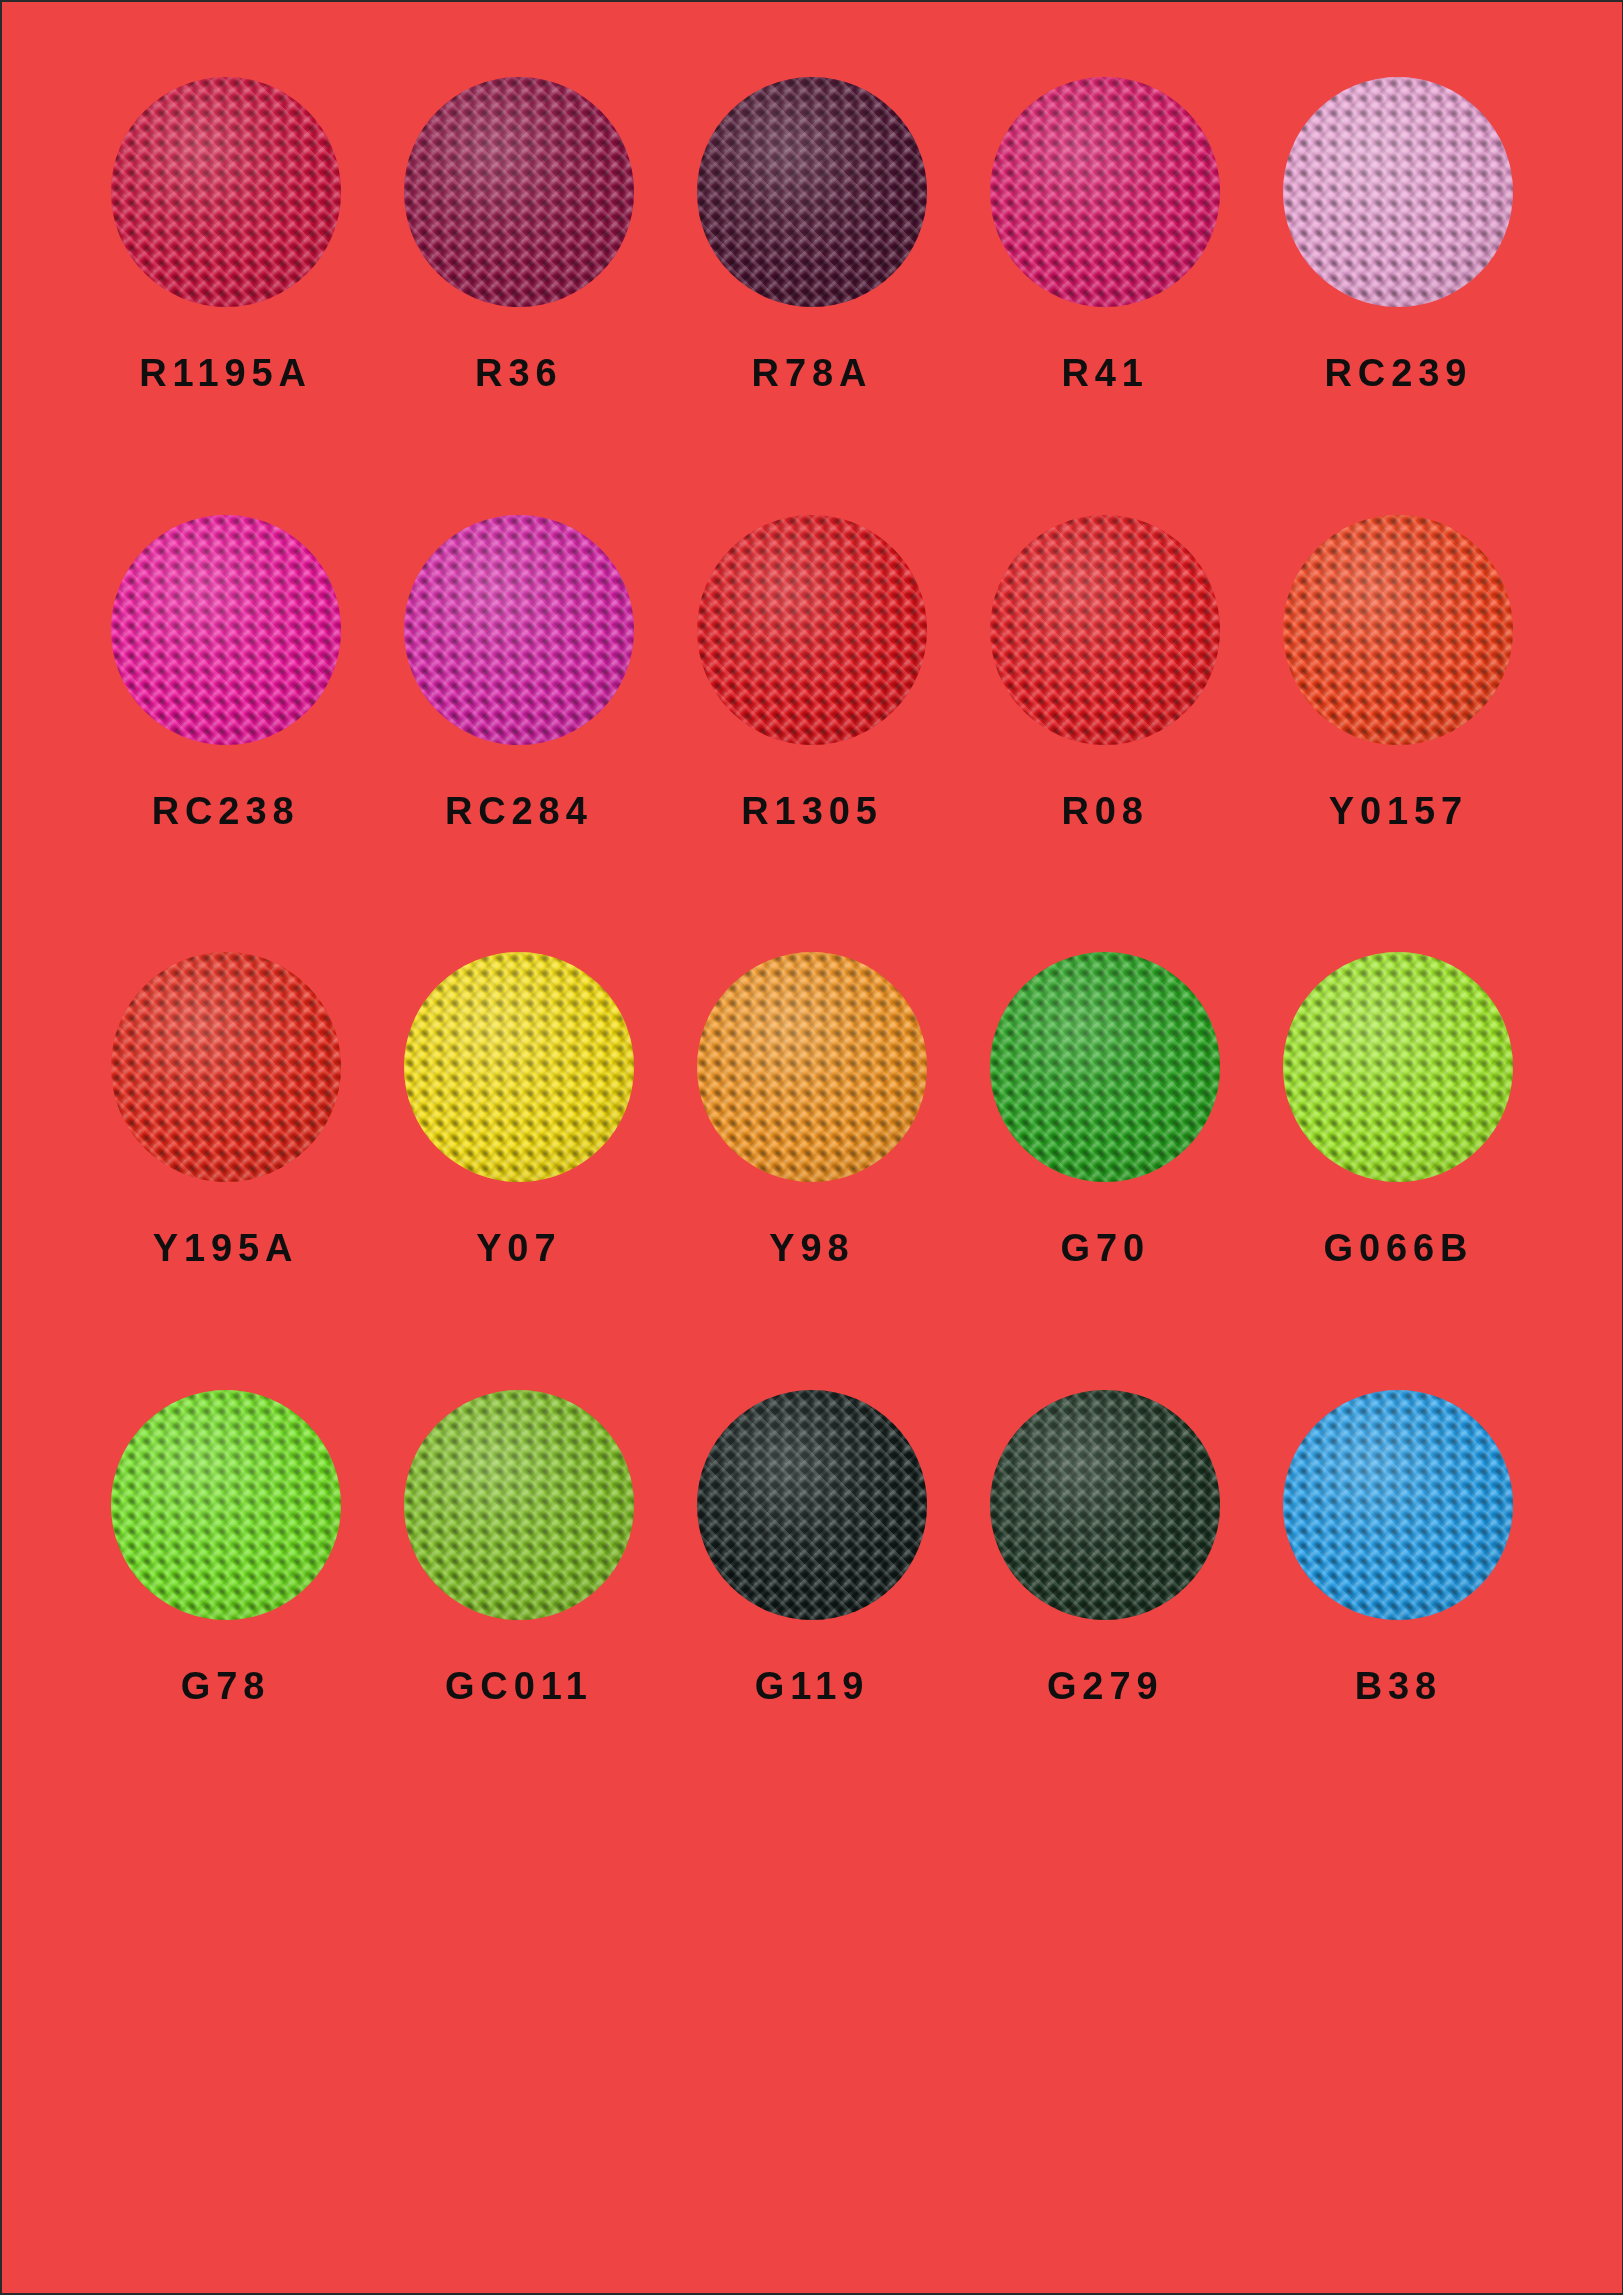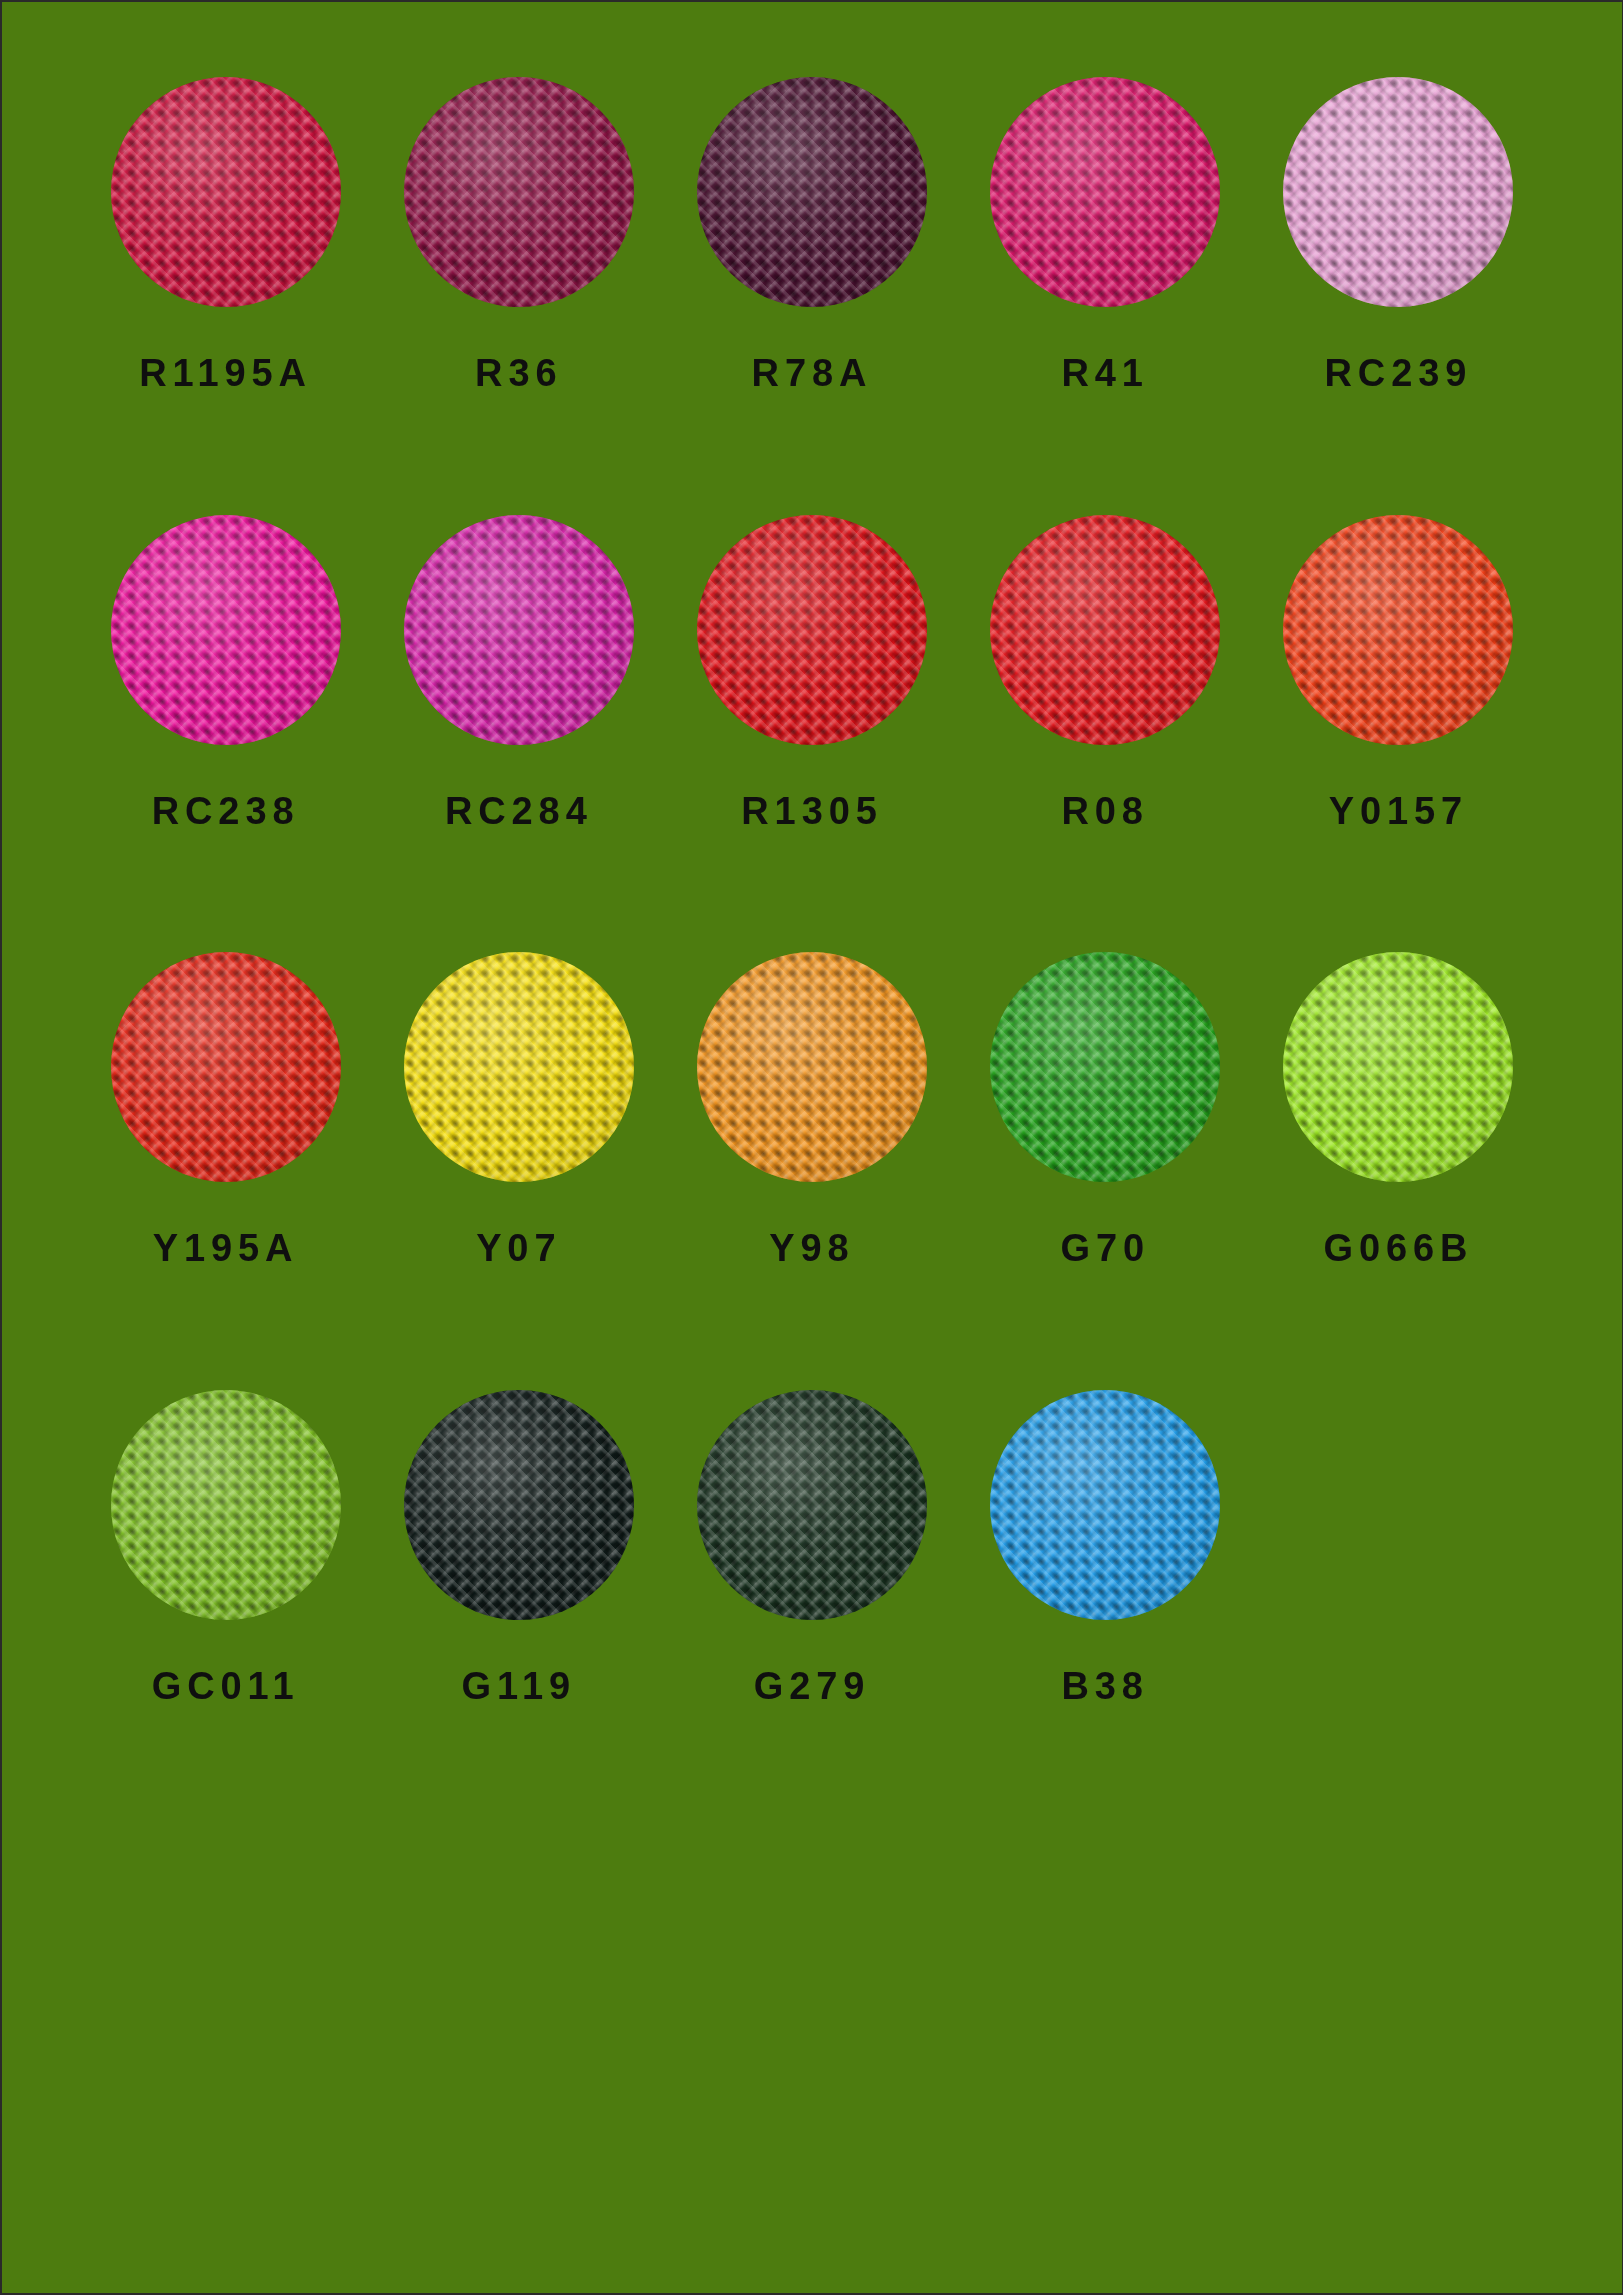--- a/index.html
+++ b/index.html
@@ -8,21 +8,21 @@
     background: #ffffff;
   }
   body {
     font-family: "Liberation Sans", sans-serif;
   }
 
   .page {
     position: relative;
     width: 1624px;
     height: 2295px;
-    background: #4d7c0f;
+    background: #ef4444;
     box-sizing: border-box;
     border: 2.6px solid #2a2a2a;
     overflow: hidden;
   }
 
   .swatch-grid {
     box-sizing: border-box;
     width: 100%;
     height: 100%;
     padding: 63px 77px 39px 77px;
@@ -252,20 +252,29 @@
         <div class="chip-wrap">
           <div class="chip" style="background-color: rgb(155, 230, 34);">
             <div class="weave"></div>
             <div class="shade"></div>
           </div>
         </div>
         <div class="swatch-label">G066B</div>
       </div>
       <div class="swatch-cell">
         <div class="chip-wrap">
+          <div class="chip" style="background-color: rgb(111, 226, 30);">
+            <div class="weave"></div>
+            <div class="shade"></div>
+          </div>
+        </div>
+        <div class="swatch-label">G78</div>
+      </div>
+      <div class="swatch-cell">
+        <div class="chip-wrap">
           <div class="chip" style="background-color: rgb(125, 190, 34);">
             <div class="weave"></div>
             <div class="shade"></div>
           </div>
         </div>
         <div class="swatch-label">GC011</div>
       </div>
       <div class="swatch-cell">
         <div class="chip-wrap">
           <div class="chip" style="background-color: rgb(14, 26, 24);">

